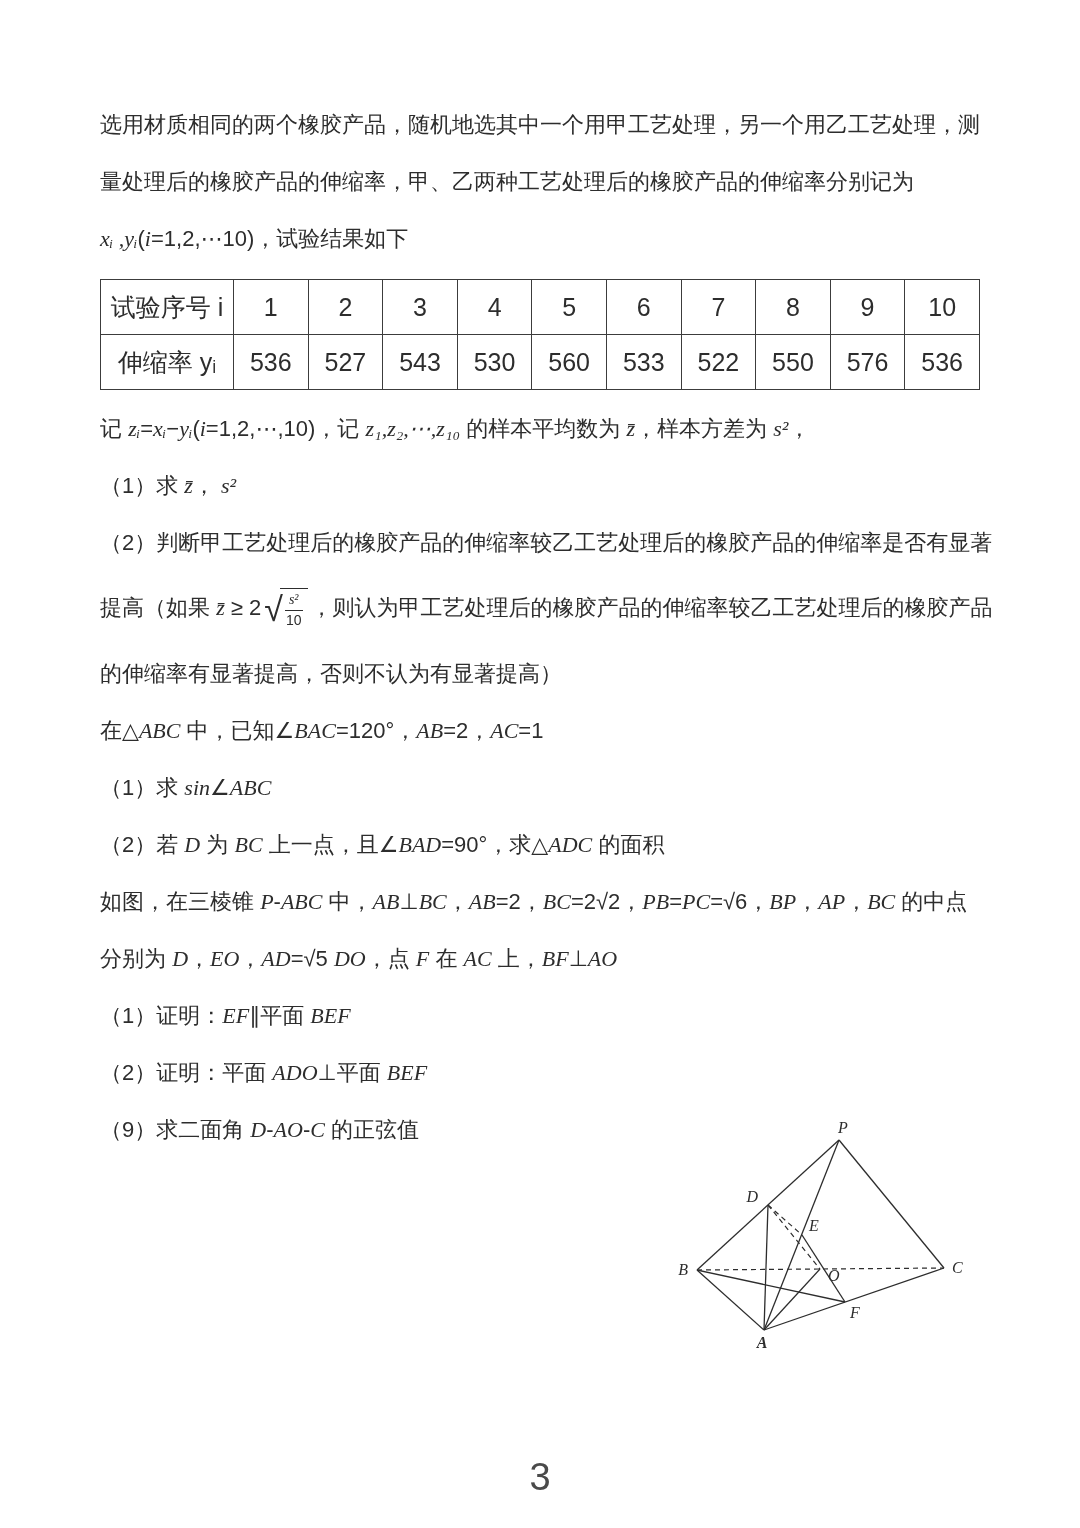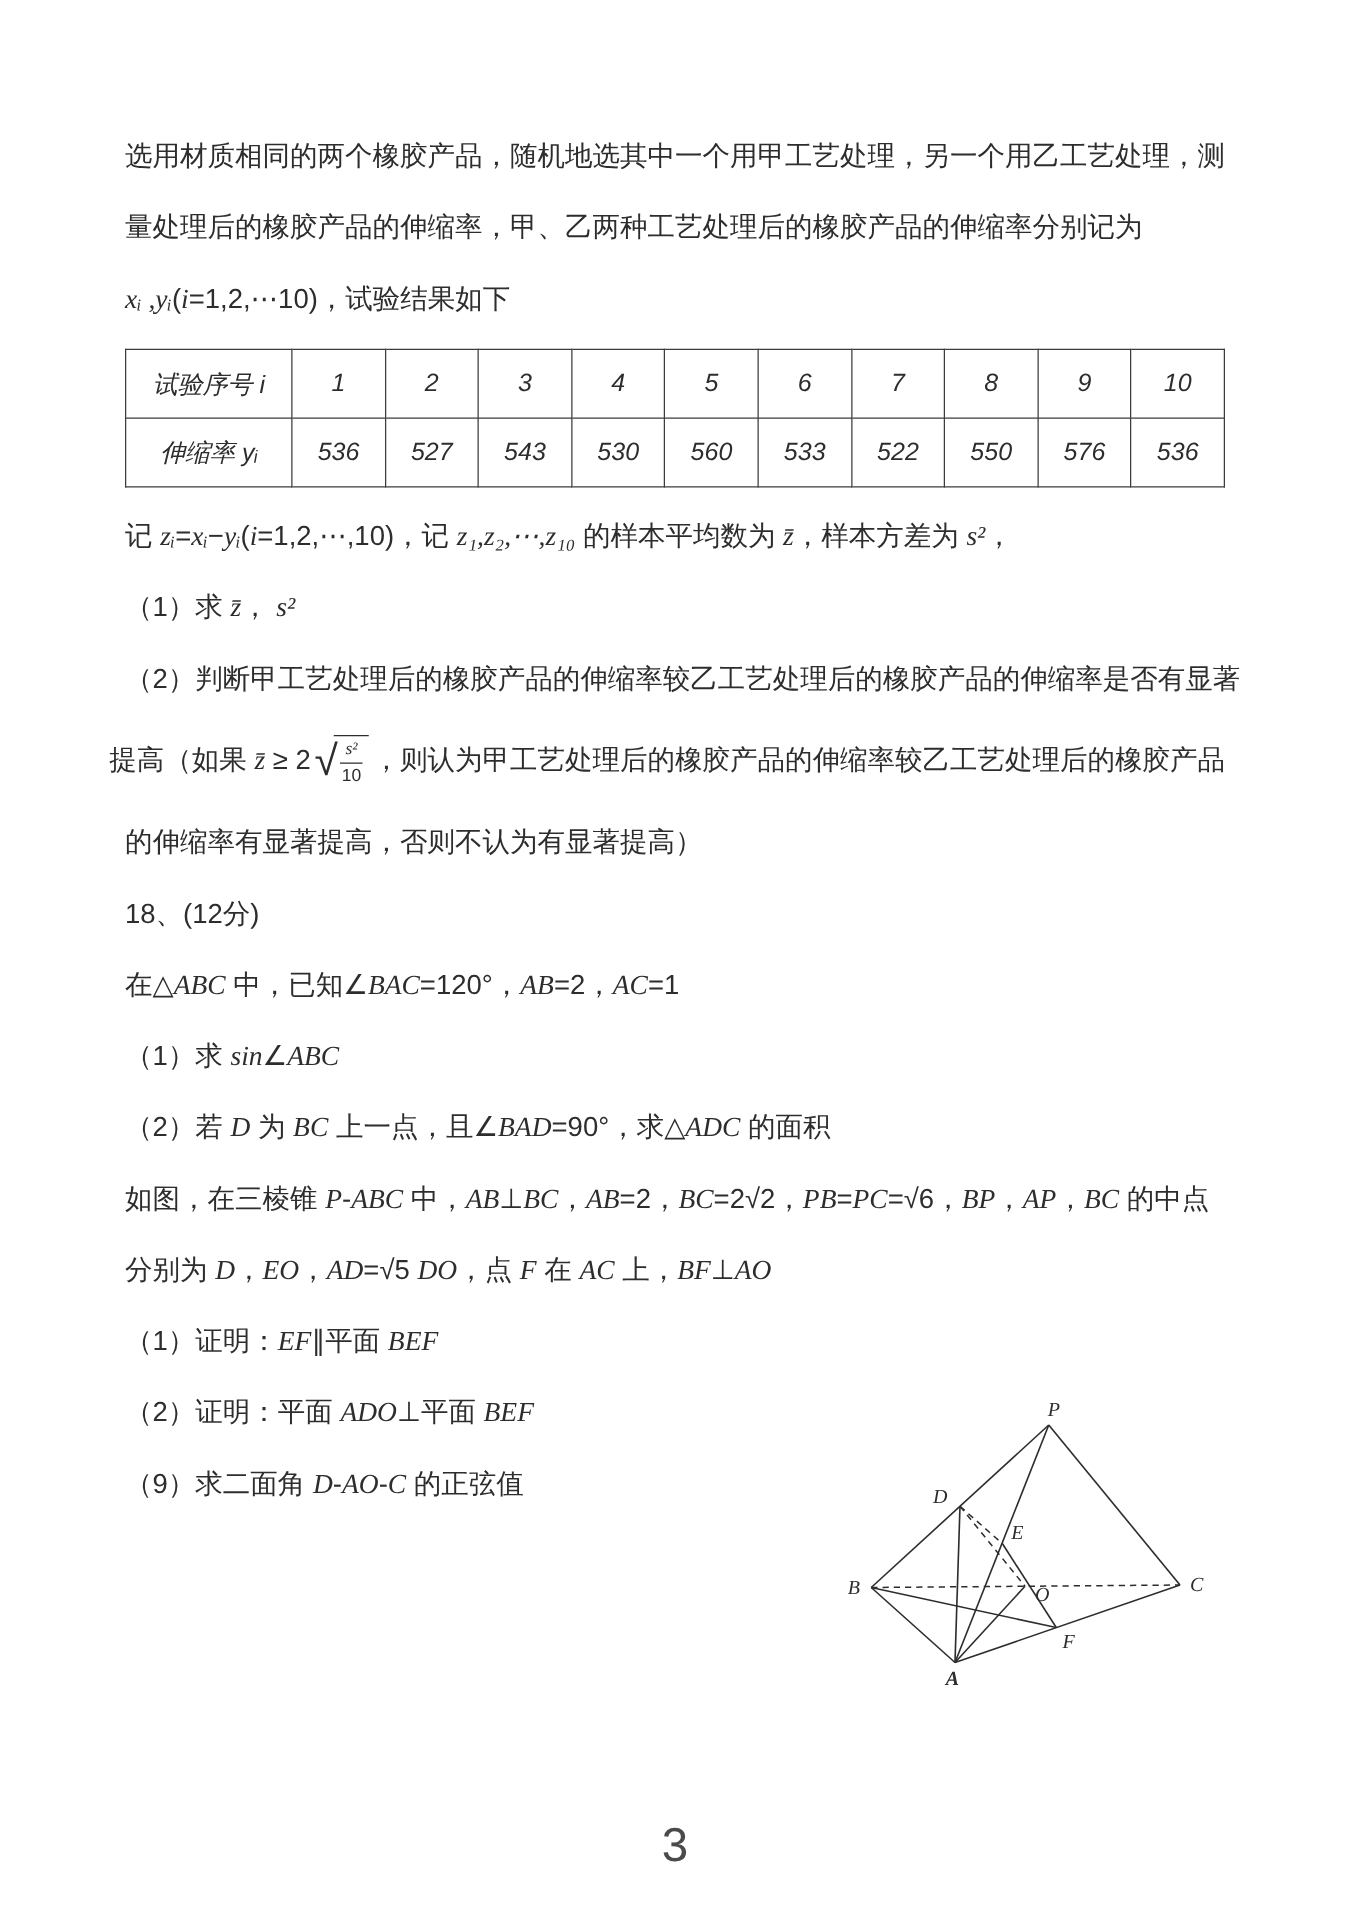--- a/index.html
+++ b/index.html
@@ -21,31 +21,29 @@
   table.data-table {
     border-collapse: collapse;
     width: 880px;
     margin: 12px 0 10px 0;
     table-layout: fixed;
   }
   table.data-table td {
     border: 1.5px solid #3c3c3c;
     height: 55px;
     text-align: center;
-    font-size: 20px;
+    font-size: 25px;
     vertical-align: middle;
-    font-style: italic;
   }
   table.data-table td:first-child { width: 133px; }
   .formula-line {
     height: 74px;
     display: flex;
     align-items: center;
     line-height: normal;
-    justify-content: flex-end;
   }
   .formula-line > span { white-space: nowrap; }
   .radical { display: inline-flex; align-items: center; margin: 0 3px; }
   .rad-sign { font-size: 34px; font-style: normal; line-height: 1; transform: translateY(1px); }
   .rad-body {
     display: inline-flex;
     flex-direction: column;
     align-items: center;
     border-top: 1.6px solid #2d2d2d;
     padding: 3px 5px 0 5px;
@@ -125,21 +123,20 @@
           <span class="rad-body">
             <span class="frac-num math">s²</span>
             <span class="frac-den">10</span>
           </span>
         </span>
         <span><span class="txt">，则认为甲工艺处理后的橡胶产品的伸缩率较乙工艺处理后的橡胶产品</span></span>
     </div>
 
     <div class="line"><span class="txt">的伸缩率有显著提高，否则不认为有显著提高）</span></div>
 
-    <div class="line"><span class="txt">18、(12分)</span></div>
     <div class="line"><span class="txt">在△</span><span class="math">ABC</span><span class="txt"> 中，已知∠</span><span class="math">BAC</span><span class="txt">=120°，</span><span class="math">AB</span><span class="txt">=2，</span><span class="math">AC</span><span class="txt">=1</span></div>
     <div class="line"><span class="txt">（1）求 </span><span class="math">sin</span><span class="txt">∠</span><span class="math">ABC</span></div>
     <div class="line"><span class="txt">（2）若 </span><span class="math">D</span><span class="txt"> 为 </span><span class="math">BC</span><span class="txt"> 上一点，且∠</span><span class="math">BAD</span><span class="txt">=90°，求△</span><span class="math">ADC</span><span class="txt"> 的面积</span></div>
 
     <div class="line"><span class="txt">如图，在三棱锥 </span><span class="math">P</span><span class="txt">-</span><span class="math">ABC</span><span class="txt"> 中，</span><span class="math">AB</span><span class="txt">⊥</span><span class="math">BC</span><span class="txt">，</span><span class="math">AB</span><span class="txt">=2，</span><span class="math">BC</span><span class="txt">=2√2，</span><span class="math">PB</span><span class="txt">=</span><span class="math">PC</span><span class="txt">=√6，</span><span class="math">BP</span><span class="txt">，</span><span class="math">AP</span><span class="txt">，</span><span class="math">BC</span><span class="txt"> 的中点</span></div>
     <div class="line"><span class="txt">分别为 </span><span class="math">D</span><span class="txt">，</span><span class="math">EO</span><span class="txt">，</span><span class="math">AD</span><span class="txt">=√5 </span><span class="math">DO</span><span class="txt">，点 </span><span class="math">F</span><span class="txt"> 在 </span><span class="math">AC</span><span class="txt"> 上，</span><span class="math">BF</span><span class="txt">⊥</span><span class="math">AO</span></div>
     <div class="line"><span class="txt">（1）证明：</span><span class="math">EF</span><span class="txt">∥平面 </span><span class="math">BEF</span></div>
     <div class="line"><span class="txt">（2）证明：平面 </span><span class="math">ADO</span><span class="txt">⊥平面 </span><span class="math">BEF</span></div>
     <div class="line"><span class="txt">（9）求二面角 </span><span class="math">D</span><span class="txt">-</span><span class="math">AO</span><span class="txt">-</span><span class="math">C</span><span class="txt"> 的正弦值</span></div>
 

